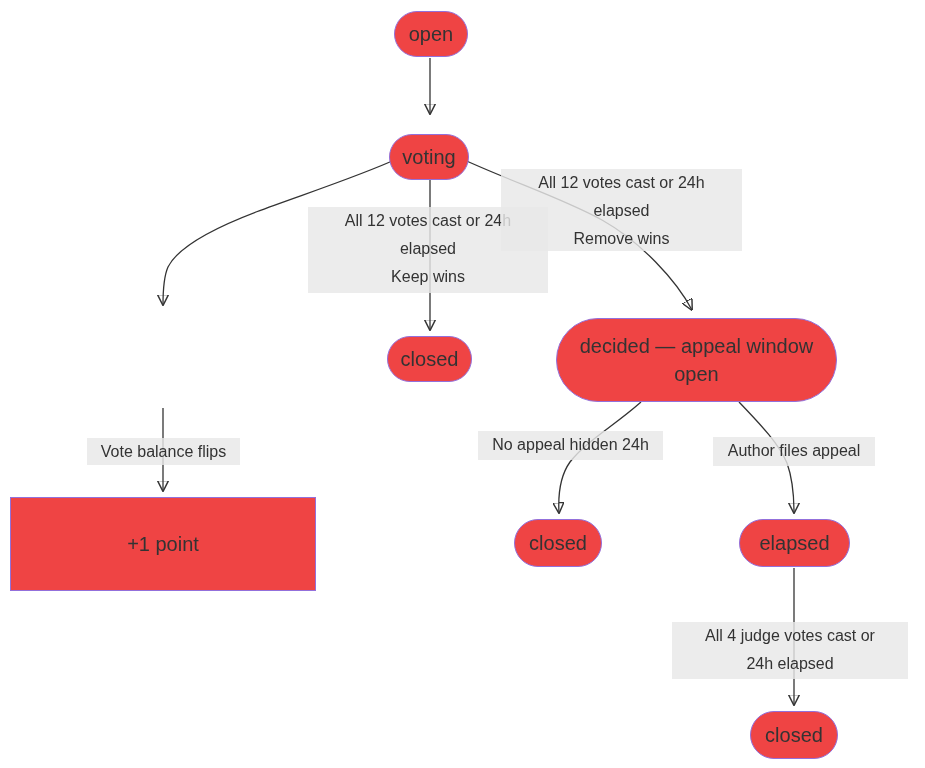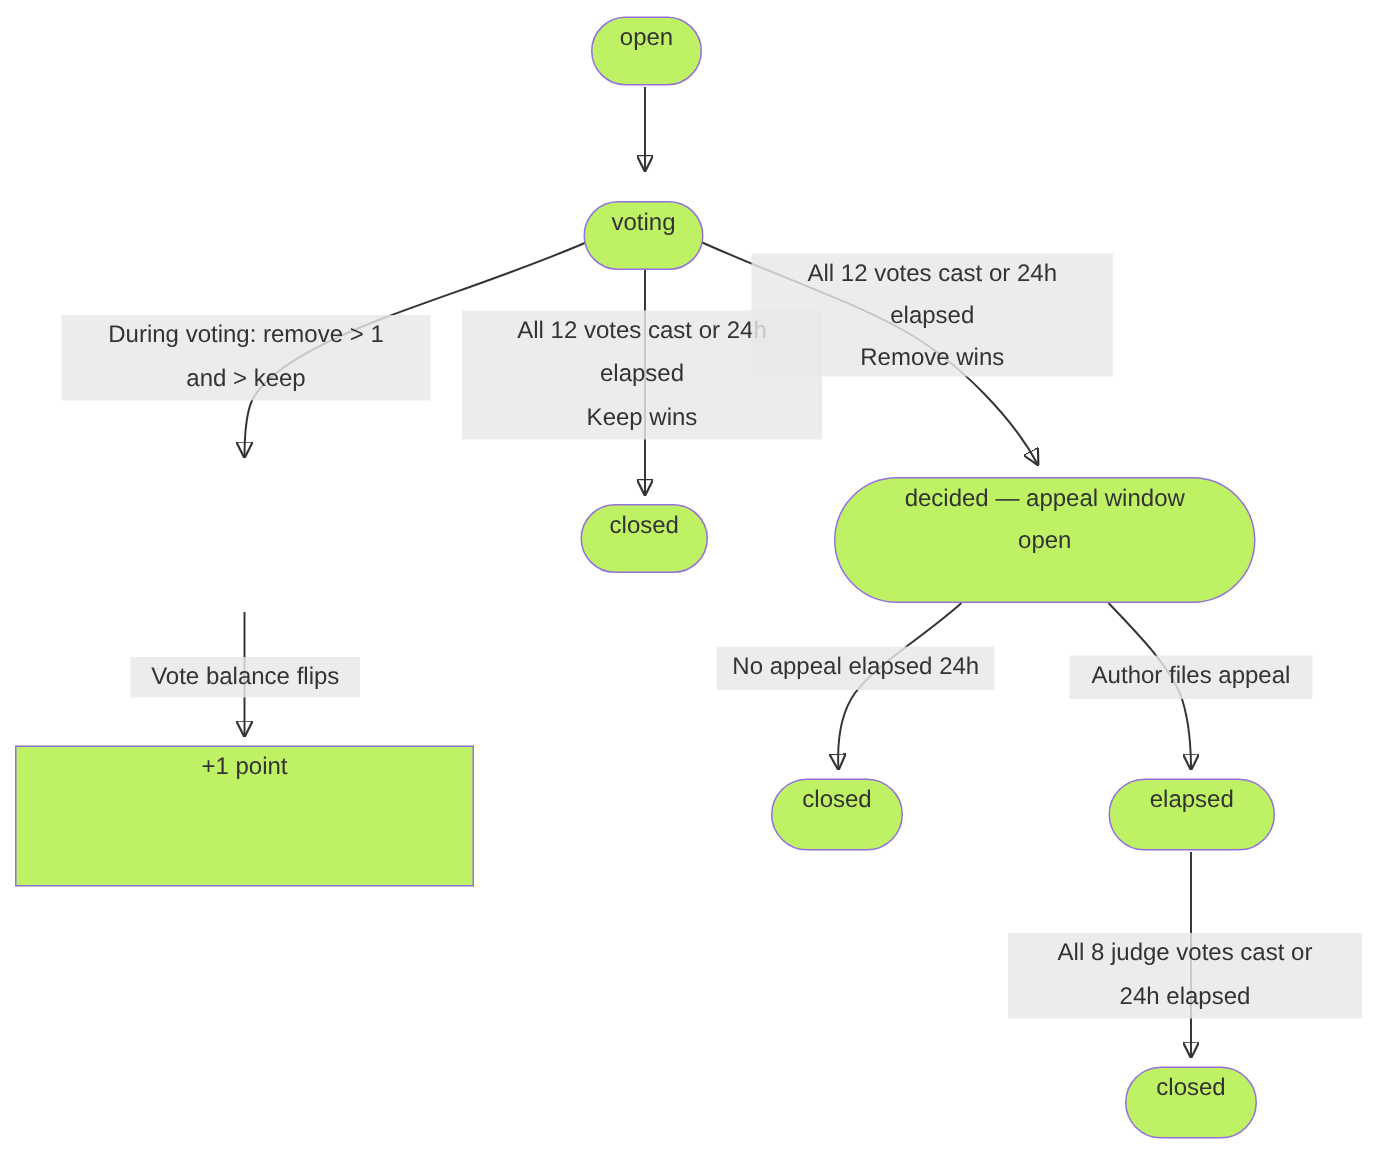--- a/index.html
+++ b/index.html
@@ -8,28 +8,28 @@
     width:925px;height:768px;
     background:#ffffff;
     font-family:"Liberation Sans","DejaVu Sans",sans-serif;
     color:#333333;
     overflow:hidden;
   }
   #edges{position:absolute;left:0;top:0;width:925px;height:768px;z-index:1;}
   #edges path{fill:none;stroke:#333333;stroke-width:1.3px;}
   .node{
     position:absolute;z-index:3;box-sizing:border-box;
-    background:#bef264;border:1.3px solid #9370DB;
-    display:flex;flex-direction:column;align-items:center;justify-content:flex-start;
-    font-size:16px;line-height:28px;text-align:center;
+    background:#ef4444;border:1.3px solid #9370DB;
+    display:flex;flex-direction:column;align-items:center;justify-content:center;
+    font-size:20px;line-height:28px;text-align:center;
   }
   .edge-label{
     position:absolute;z-index:2;box-sizing:border-box;
     background:rgba(232,232,232,0.82);
-    display:flex;flex-direction:column;align-items:center;justify-content:space-between;
+    display:flex;flex-direction:column;align-items:center;justify-content:flex-start;
     font-size:16px;line-height:28px;text-align:center;white-space:nowrap;
   }
   .edge-label span,.node span{display:block;}
 
   #n-open{left:394px;top:11px;width:74px;height:46px;border-radius:23px;}
   #n-voting{left:389px;top:117px;width:80px;height:46px;border-radius:23px;margin-top:17px;}
   #n-hidden{left:18px;top:312px;width:289px;height:95px;}
   #n-closed-keep{left:387px;top:336px;width:85px;height:46px;border-radius:23px;}
   #n-decided{left:556px;top:318px;width:281px;height:84px;border-radius:42px;}
   #n-restored{left:10px;top:497px;width:306px;height:94px;}
@@ -59,45 +59,41 @@
     <path d="M430,58 L430,114" marker-end="url(#arrow)"></path>
     <path d="M399,158 C355,178 298,196 256,212 C214,228 178,247 168,267 C164,276 163,290 163,305" marker-end="url(#arrow)"></path>
     <path d="M430,164 L430,330" marker-end="url(#arrow)"></path>
     <path d="M460,158 C512,182 562,198 602,220 C641,242 676,280 692,310" marker-end="url(#arrow)"></path>
     <path d="M163,408 L163,491" marker-end="url(#arrow)"></path>
     <path d="M641,402 C614,426 585,442 570,462 C560,476 558,495 559,513" marker-end="url(#arrow)"></path>
     <path d="M739,402 C762,426 779,444 787,463 C792,477 794,496 794,513" marker-end="url(#arrow)"></path>
     <path d="M794,568 L794,705" marker-end="url(#arrow)"></path>
   </svg>
 
-  <div class="edge-label" id="l-during">
-    <span>During voting: remove &gt; 1</span>
-    <span>and &gt; keep</span>
-  </div>
   <div class="edge-label" id="l-keep">
     <span>All 12 votes cast or 24h</span>
     <span>elapsed</span>
     <span>Keep wins</span>
   </div>
   <div class="edge-label" id="l-remove">
     <span>All 12 votes cast or 24h</span>
     <span>elapsed</span>
     <span>Remove wins</span>
   </div>
   <div class="edge-label" id="l-balance">
     <span>Vote balance flips</span>
   </div>
   <div class="edge-label" id="l-noappeal">
-    <span>No appeal elapsed 24h</span>
+    <span>No appeal hidden 24h</span>
   </div>
   <div class="edge-label" id="l-author">
     <span>Author files appeal</span>
   </div>
   <div class="edge-label" id="l-judge">
-    <span>All 8 judge votes cast or</span>
+    <span>All 4 judge votes cast or</span>
     <span>24h elapsed</span>
   </div>
 
   <div class="node" id="n-open">
     <span>open</span>
   </div>
   <div class="node" id="n-voting">
     <span>voting</span>
   </div>
   <div class="node" id="n-closed-keep">

